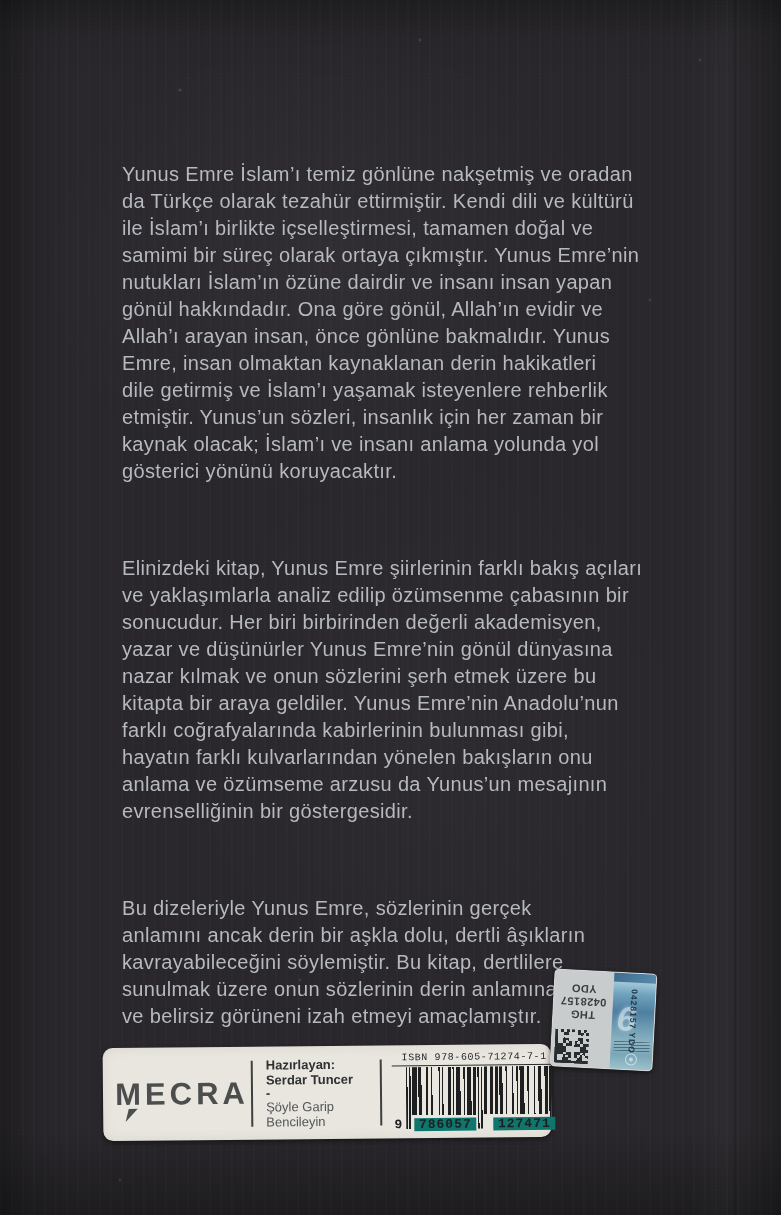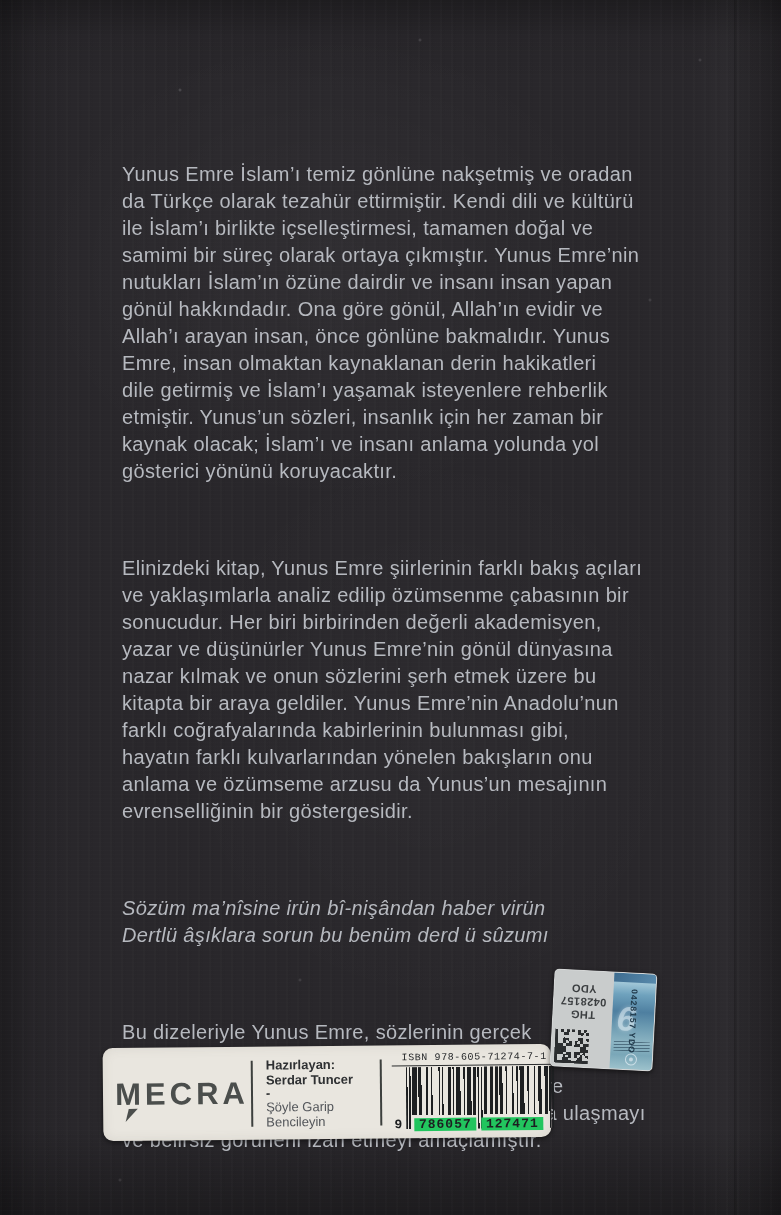--- a/index.html
+++ b/index.html
@@ -67,25 +67,25 @@
   .isbn-line{
     font-family:"Liberation Mono",monospace;font-size:10px;letter-spacing:.6px;
     color:#27292b;text-align:center;border-bottom:1px solid #2b2d2f;
     padding-bottom:2px;white-space:nowrap;
   }
   .bars-wrap{position:relative;height:64px;margin-top:1px;}
   .bars-wrap svg{position:absolute;left:14px;top:0;fill:#1d1f21;shape-rendering:crispEdges;}
   .bc-digit{
     position:absolute;bottom:0;height:13px;line-height:13px;
     font-family:"Liberation Mono",monospace;font-size:13px;font-weight:bold;
-    color:#1d1f21;background:#22c55e;text-align:center;
+    color:#1d1f21;background:#0f766e;text-align:center;
   }
   .bc-lead{left:0;width:12px;background:transparent;}
   .bc-g1{left:22px;width:62px;letter-spacing:1px;}
-  .bc-g2{left:89px;width:62px;letter-spacing:1px;margin-top:24px;}
+  .bc-g2{left:101px;width:62px;letter-spacing:1px;margin-top:24px;}
   
   .bandrol{
     position:absolute;left:552px;top:971px;width:103px;height:98px;
     transform:rotate(3deg);border-radius:5px;overflow:hidden;
     background:#c9cccc;box-shadow:0 2px 5px rgba(0,0,0,.5);
     border:1px solid rgba(255,255,255,.22);box-sizing:border-box;display:flex;
   }
   .bandrol-left{position:relative;flex:0 0 59px;}
   .bandrol-codes{
     position:absolute;top:4px;left:2px;right:2px;height:46px;
@@ -139,22 +139,20 @@
     <div class="para">Elinizdeki kitap, Yunus Emre şiirlerinin farklı bakış açıları
 ve yaklaşımlarla analiz edilip özümsenme çabasının bir
 sonucudur. Her biri birbirinden değerli akademisyen,
 yazar ve düşünürler Yunus Emre’nin gönül dünyasına
 nazar kılmak ve onun sözlerini şerh etmek üzere bu
 kitapta bir araya geldiler. Yunus Emre’nin Anadolu’nun
 farklı coğrafyalarında kabirlerinin bulunması gibi,
 hayatın farklı kulvarlarından yönelen bakışların onu
 anlama ve özümseme arzusu da Yunus’un mesajının
 evrenselliğinin bir göstergesidir.</div>
-    <div class="para italic">Sözüm ma’nîsine irün bî-nişândan haber virün
-Dertlü âşıklara sorun bu benüm derd ü sûzumı</div>
     <div class="para">Bu dizeleriyle Yunus Emre, sözlerinin gerçek
 anlamını ancak derin bir aşkla dolu, dertli âşıkların
 kavrayabileceğini söylemiştir. Bu kitap, dertlilere
 sunulmak üzere onun sözlerinin derin anlamına ulaşmayı
 ve belirsiz görüneni izah etmeyi amaçlamıştır.</div>
   </div>
 
   <div class="pub-label">
     <div class="logo-wrap">
       <span class="mecra">MECRA<span class="mecra-flag"></span></span>

